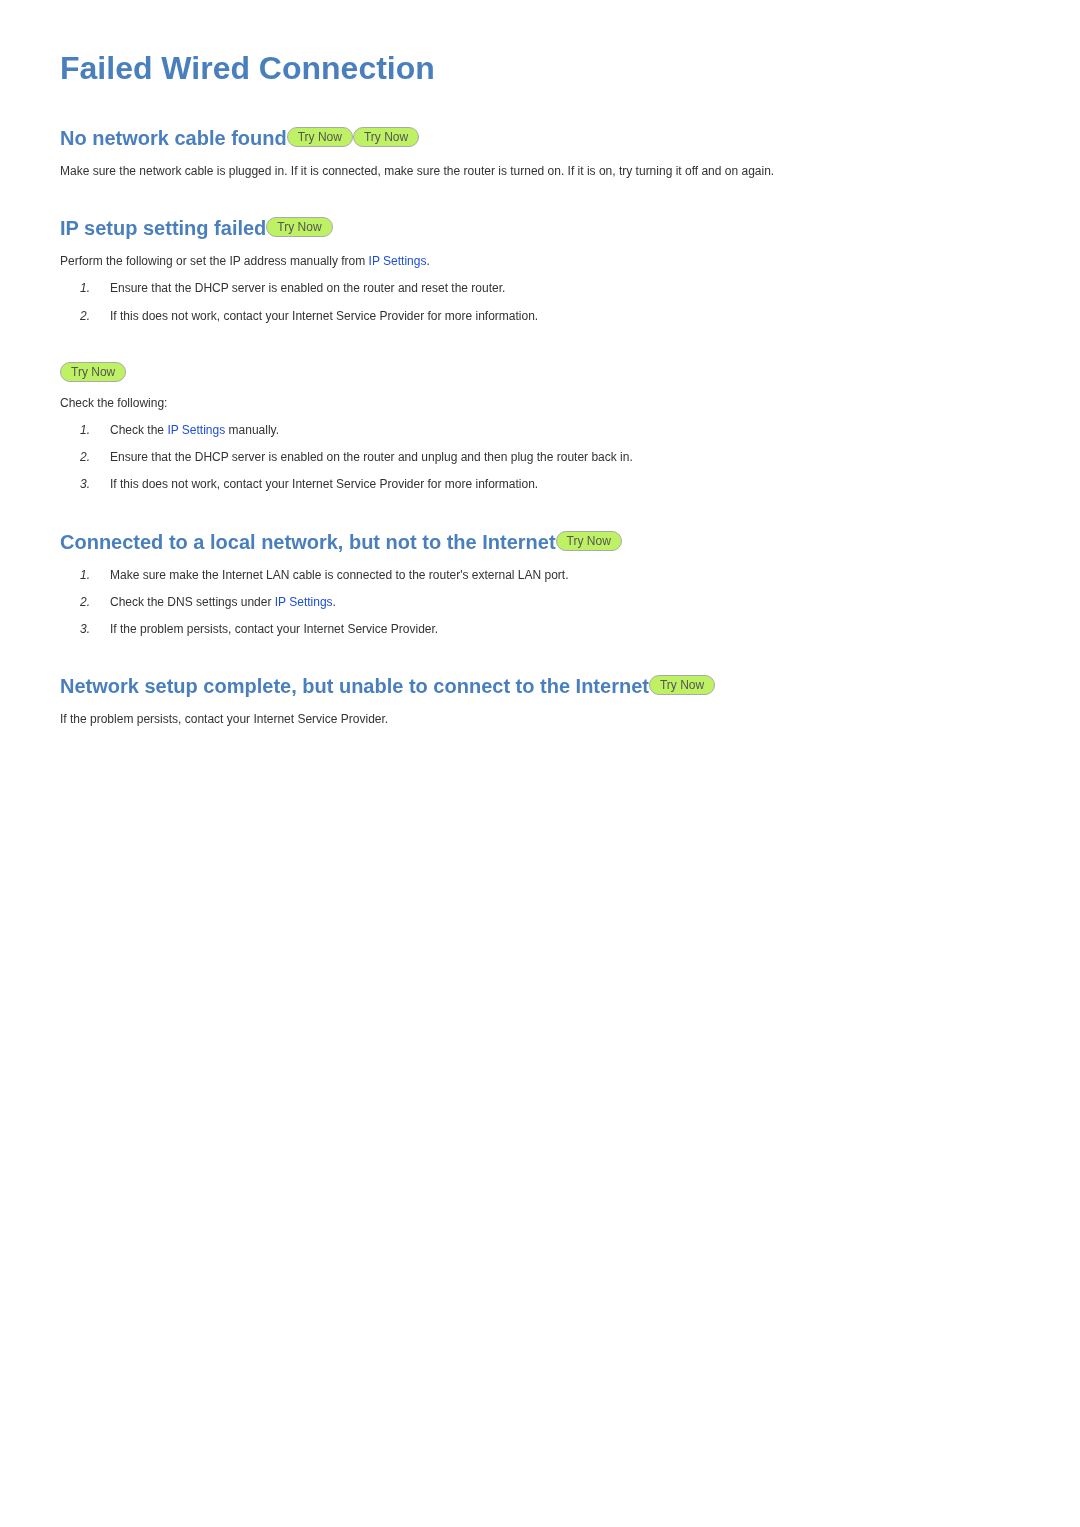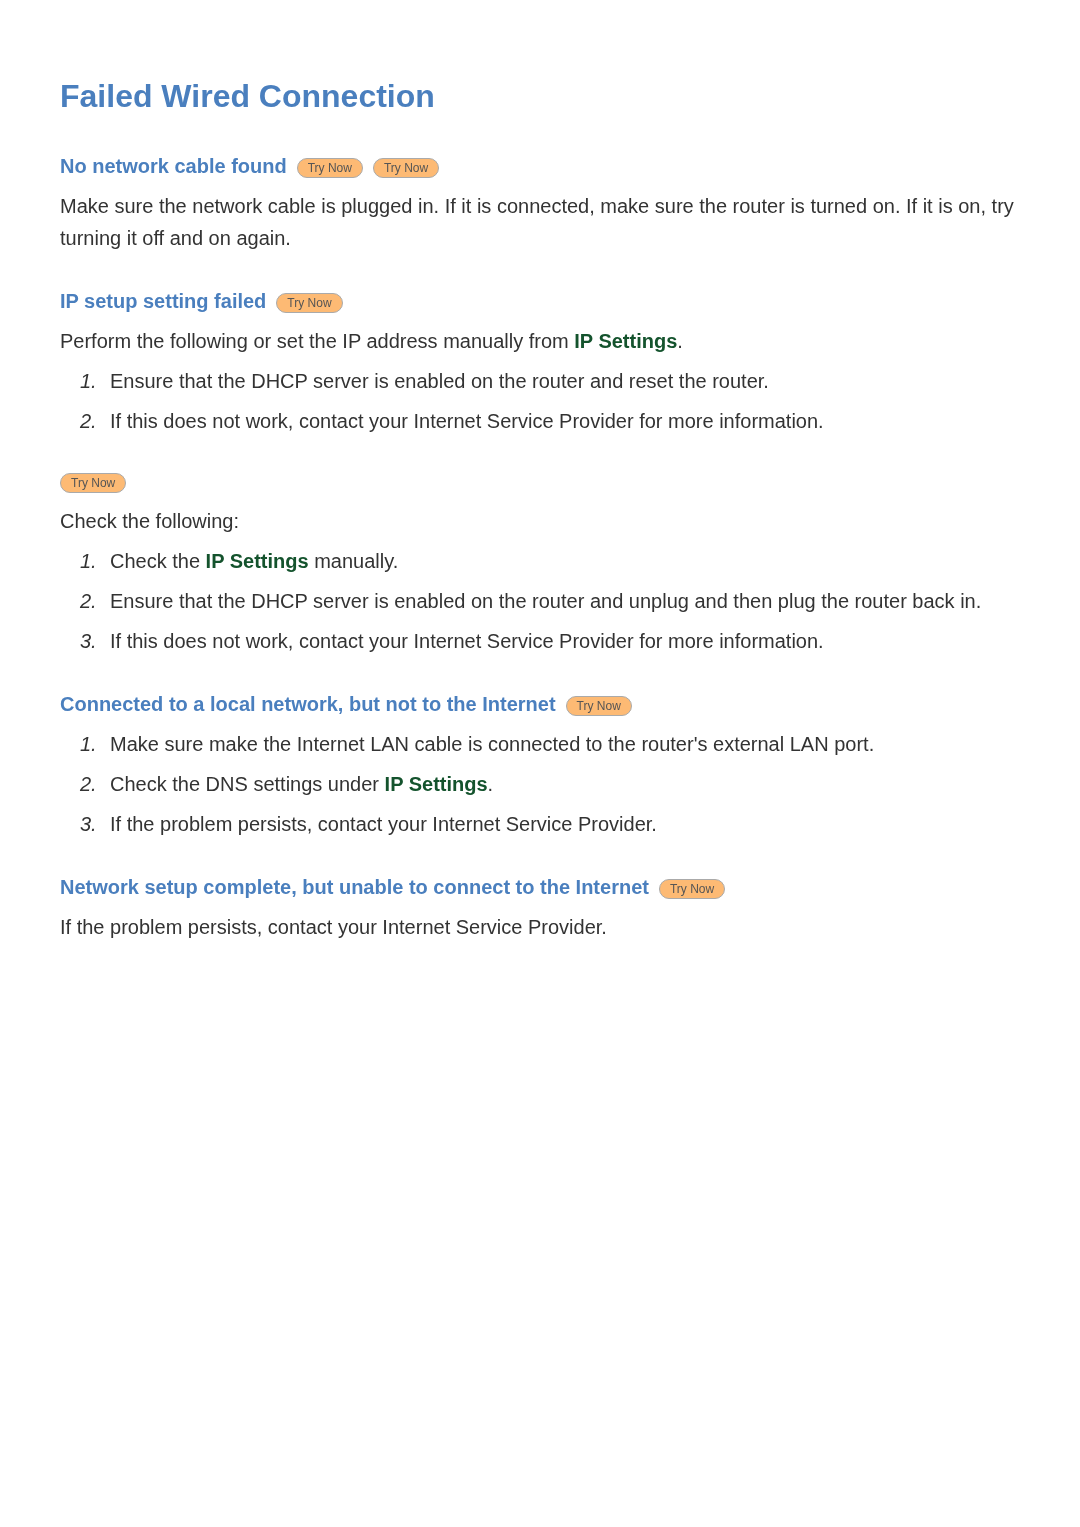--- a/index.html
+++ b/index.html
@@ -16,57 +16,55 @@
       width: 1080px;
       min-height: 1527px;
       padding: 50px 60px;
     }
 
     .page-title {
       font-size: 32px;
       font-weight: 600;
       color: #4a7fbe;
       margin-bottom: 40px;
-      margin-top: 28px;
     }
 
     .section {
       margin-bottom: 36px;
     }
 
     .section-header {
       display: flex;
-      align-items: flex-end;
-      gap: 10px;
+      align-items: flex-start;
       margin-bottom: 12px;
     }
 
     .section-title {
       font-size: 20px;
       font-weight: 600;
       color: #4a7fbe;
     }
 
     .try-now-btn {
       display: inline-flex;
       align-items: center;
       justify-content: center;
       padding: 2px 10px;
       border: 1.5px solid #aaaaaa;
       border-radius: 12px;
       font-size: 12px;
       color: #555555;
-      background: #fdba74;
+      background: #bef264;
       cursor: pointer;
       white-space: nowrap;
       user-select: none;
     }
 
     .section-body {
-      font-size: 20px;
+      font-size: 12px;
       color: #333333;
       line-height: 1.6;
     }
 
     .section-body p {
       margin-bottom: 8px;
     }
 
     .ordered-list {
       list-style: none;
@@ -82,22 +80,22 @@
       line-height: 1.6;
     }
 
     .list-number {
       font-style: italic;
       min-width: 20px;
       color: #333333;
     }
 
     .link-text {
-      color: #14532d;
-      font-weight: 700;
+      color: #1d4ed8;
+      font-weight: 400;
       text-decoration: none;
       cursor: pointer;
     }
   </style>
 </head>
 <body>
 
 <h1 class="page-title">Failed Wired Connection</h1>
 
 <div class="section">

